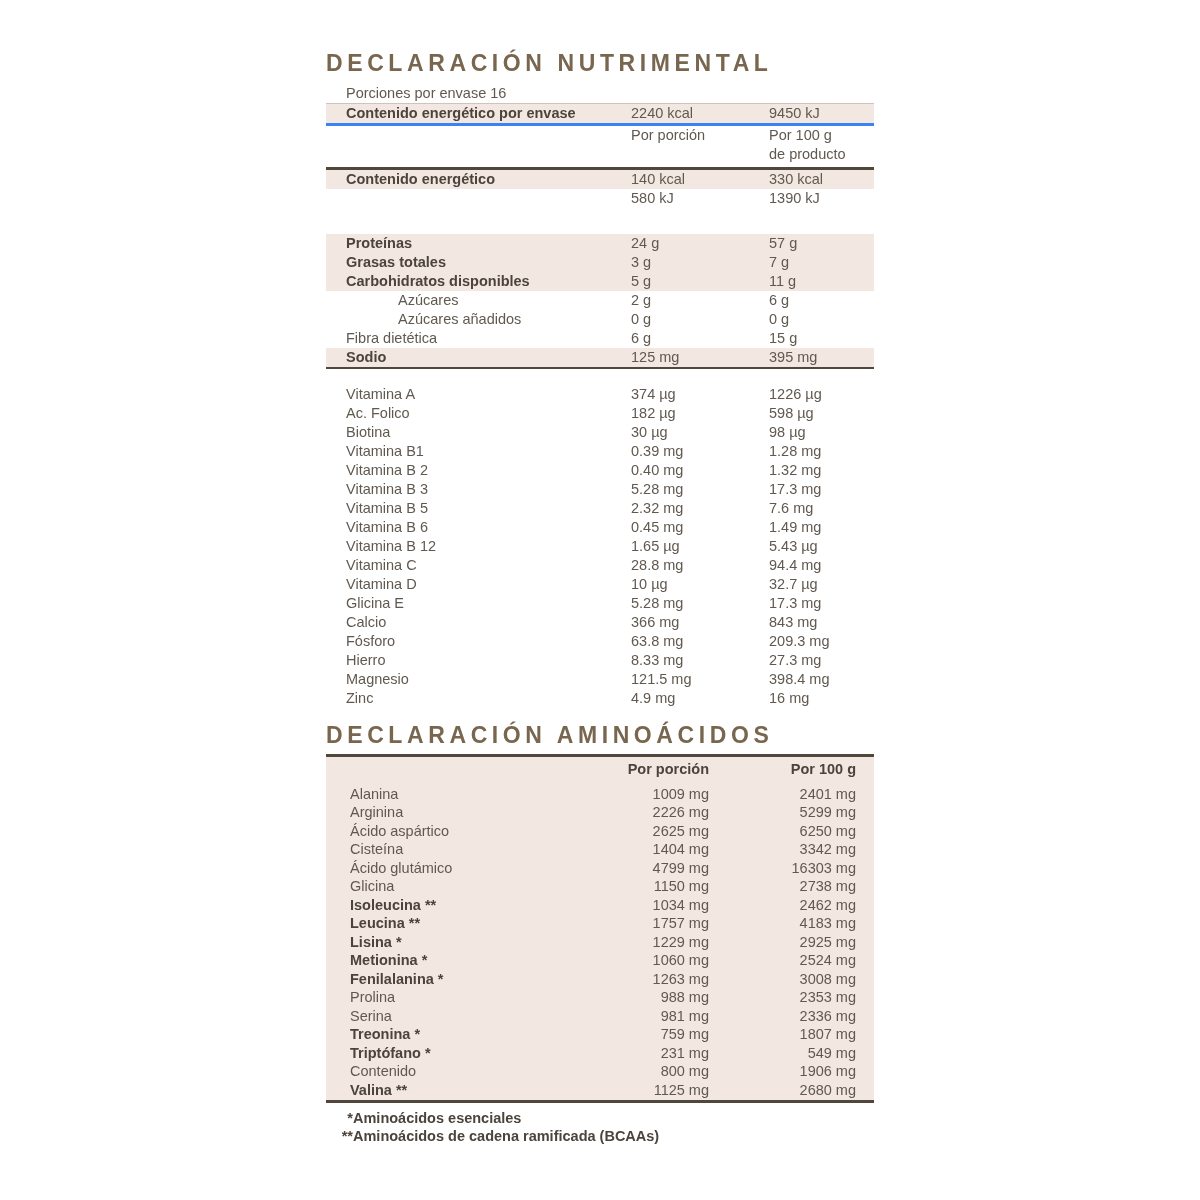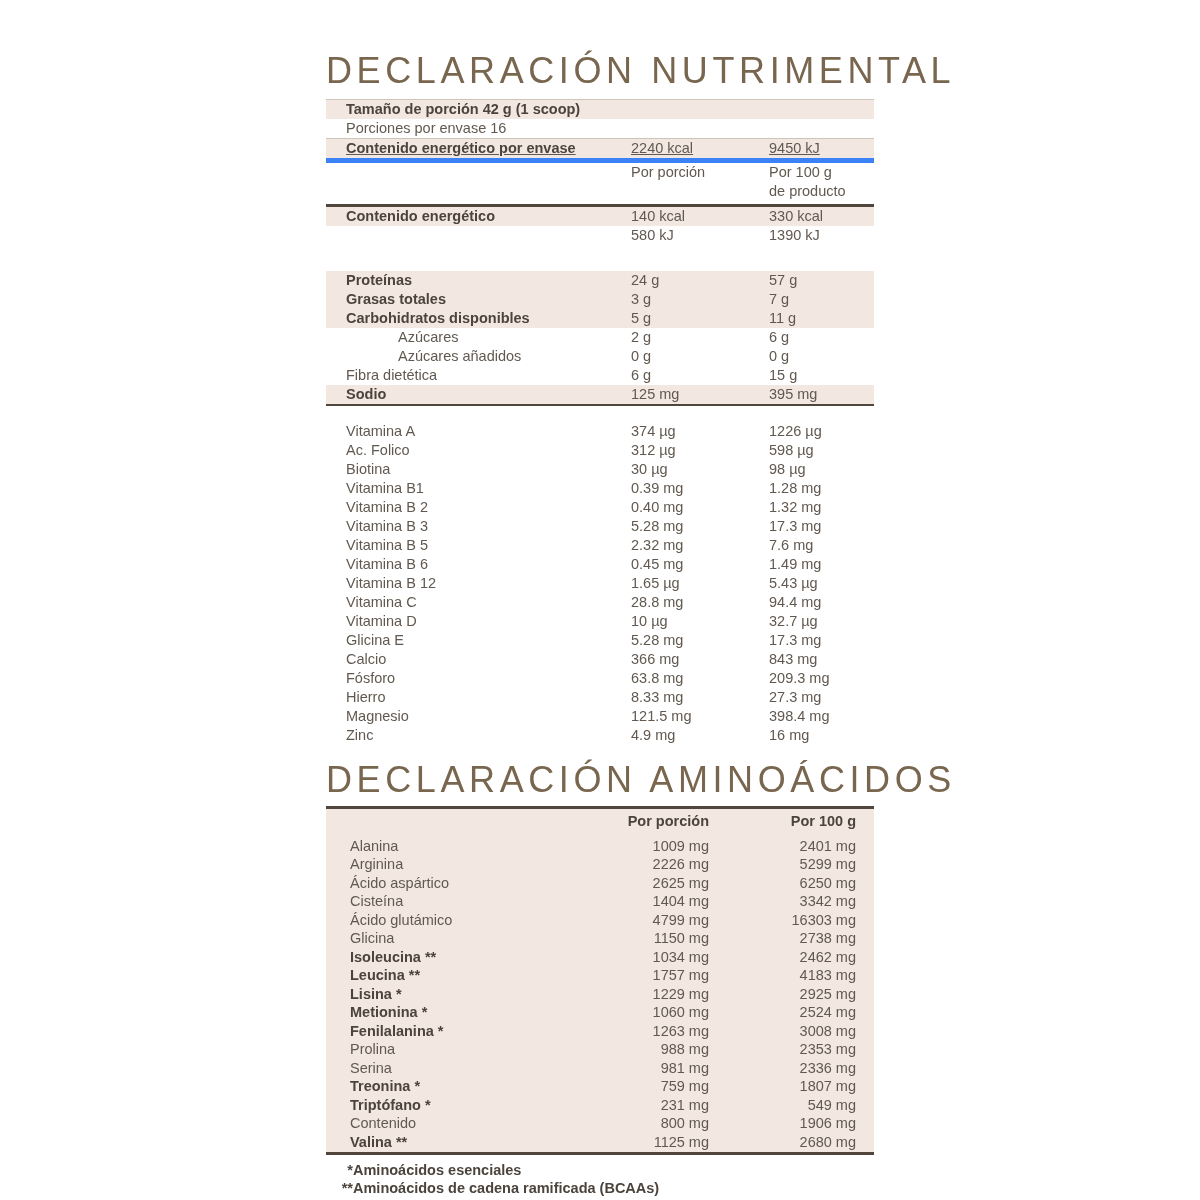--- a/index.html
+++ b/index.html
@@ -6,37 +6,37 @@
   body{
     width:1200px;height:1200px;background:#ffffff;
     font-family:"Liberation Sans", sans-serif;
     color:#615950;
     -webkit-font-smoothing:antialiased;
   }
   .sheet{width:548px;margin:0 auto;padding-top:50px;}
 
   .big-title{
     margin:0 0 7px 0;
-    font-size:36px;font-weight:normal;letter-spacing:4.6px;
+    font-size:23px;font-weight:bold;letter-spacing:4.6px;
     color:#79664f;white-space:nowrap;
   }
   .big-title.second{margin-top:14px;margin-bottom:5px;}
 
   .row{
     display:grid;grid-template-columns:305px 138px 1fr;
     min-height:19px;line-height:18.5px;font-size:14.5px;
     align-items:start;
   }
   .row.full{display:block;}
   .row .lbl{padding-left:20px;}
   .row.indent .lbl{padding-left:72px;}
   .row.bold .lbl, .bold-full{font-weight:bold;color:#4c443c;}
   .shade{background:#f2e8e1;}
   .rl-top{border-top:1px solid #cfc4b9;}
-  .rl-bottom{border-bottom:5px solid #3b82f6;text-decoration:underline;}
+  .rl-bottom{border-bottom:3px solid #3b82f6;}
   .rule-dark{height:2.5px;background:#51463b;}
 
   .headrow{min-height:40px;margin-bottom:1px;}
   .headrow .v2 span{display:block;}
 
   .macros{margin-top:26px;}
   .micros{margin-top:16px;}
 
   .amino-block{background:#f2e8e1;padding-bottom:1px;}
   .arow{
@@ -55,23 +55,20 @@
   .fn .ast{width:27px;text-align:right;}
 </style>
 </head>
 <body>
 
 <div class="sheet">
 
   <h1 class="big-title">DECLARACIÓN NUTRIMENTAL</h1>
 
   <div>
-    <div class="row full shade rl-top">
-      <span class="lbl bold-full">Tamaño de porción 42 g (1 scoop)</span>
-    </div>
     <div class="row full">
       <span class="lbl">Porciones por envase 16</span>
     </div>
     <div class="row shade rl-top rl-bottom bold">
       <span class="lbl">Contenido energético por envase</span>
       <span class="v1">2240 kcal</span>
       <span class="v2">9450 kJ</span>
     </div>
 
     <div class="row headrow">
@@ -146,21 +143,21 @@
     <div class="micros">
 
         <div class="row">
           <span class="lbl">Vitamina A</span>
           <span class="v1">374 µg</span>
           <span class="v2">1226 µg</span>
         </div>
 
         <div class="row">
           <span class="lbl">Ac. Folico</span>
-          <span class="v1">312 µg</span>
+          <span class="v1">182 µg</span>
           <span class="v2">598 µg</span>
         </div>
 
         <div class="row">
           <span class="lbl">Biotina</span>
           <span class="v1">30 µg</span>
           <span class="v2">98 µg</span>
         </div>
 
         <div class="row">

